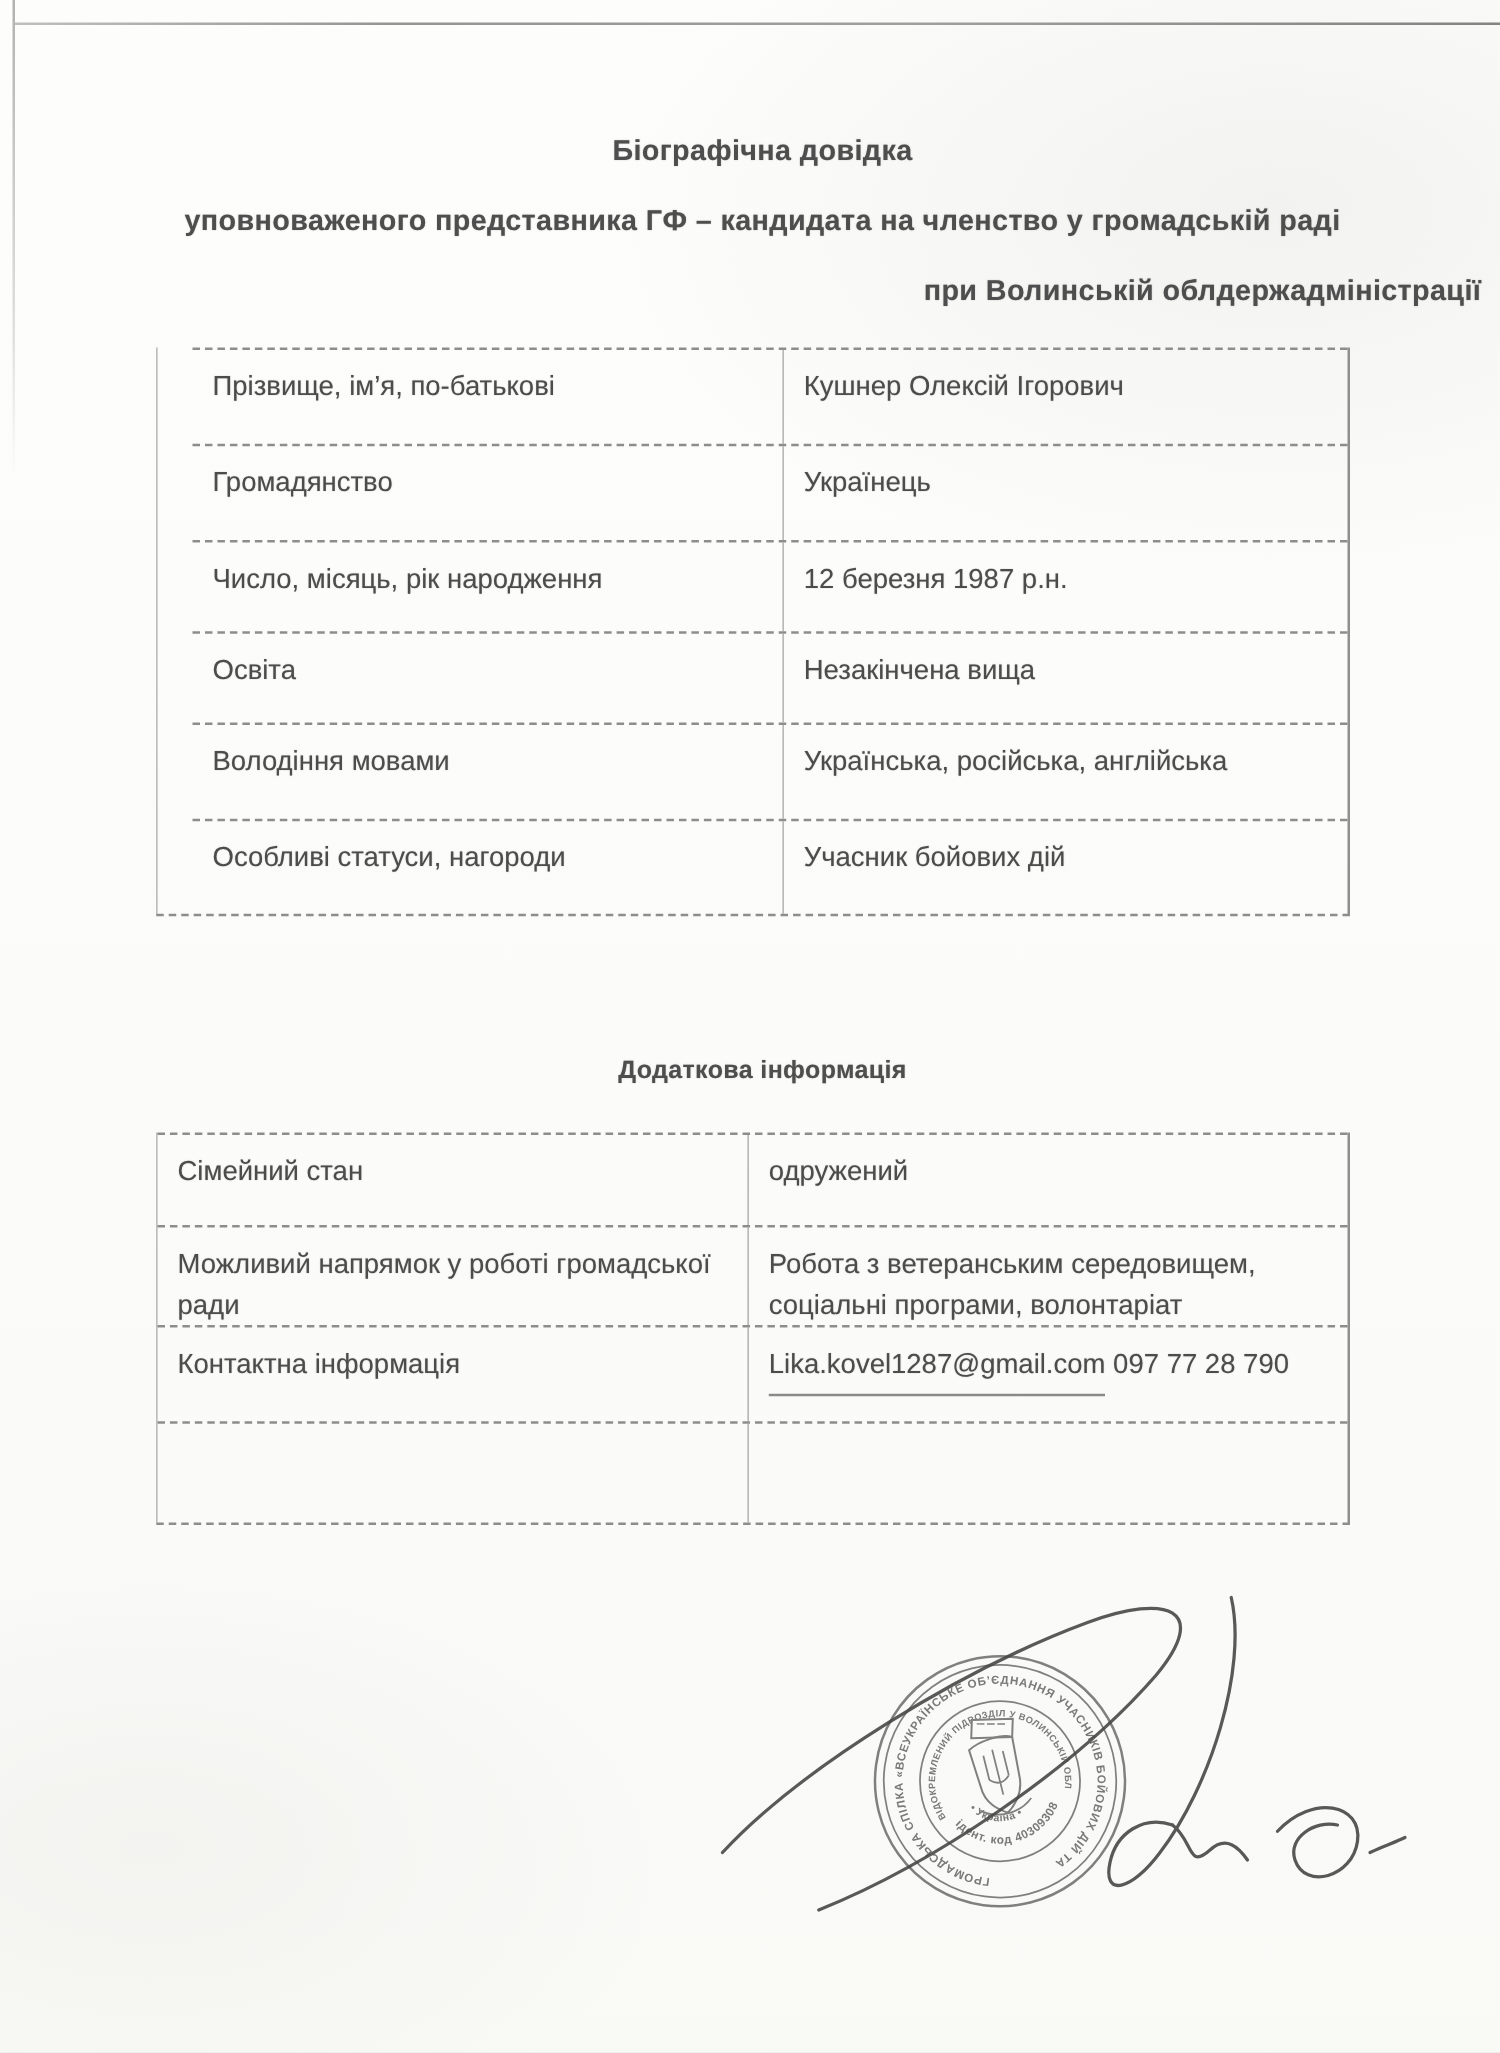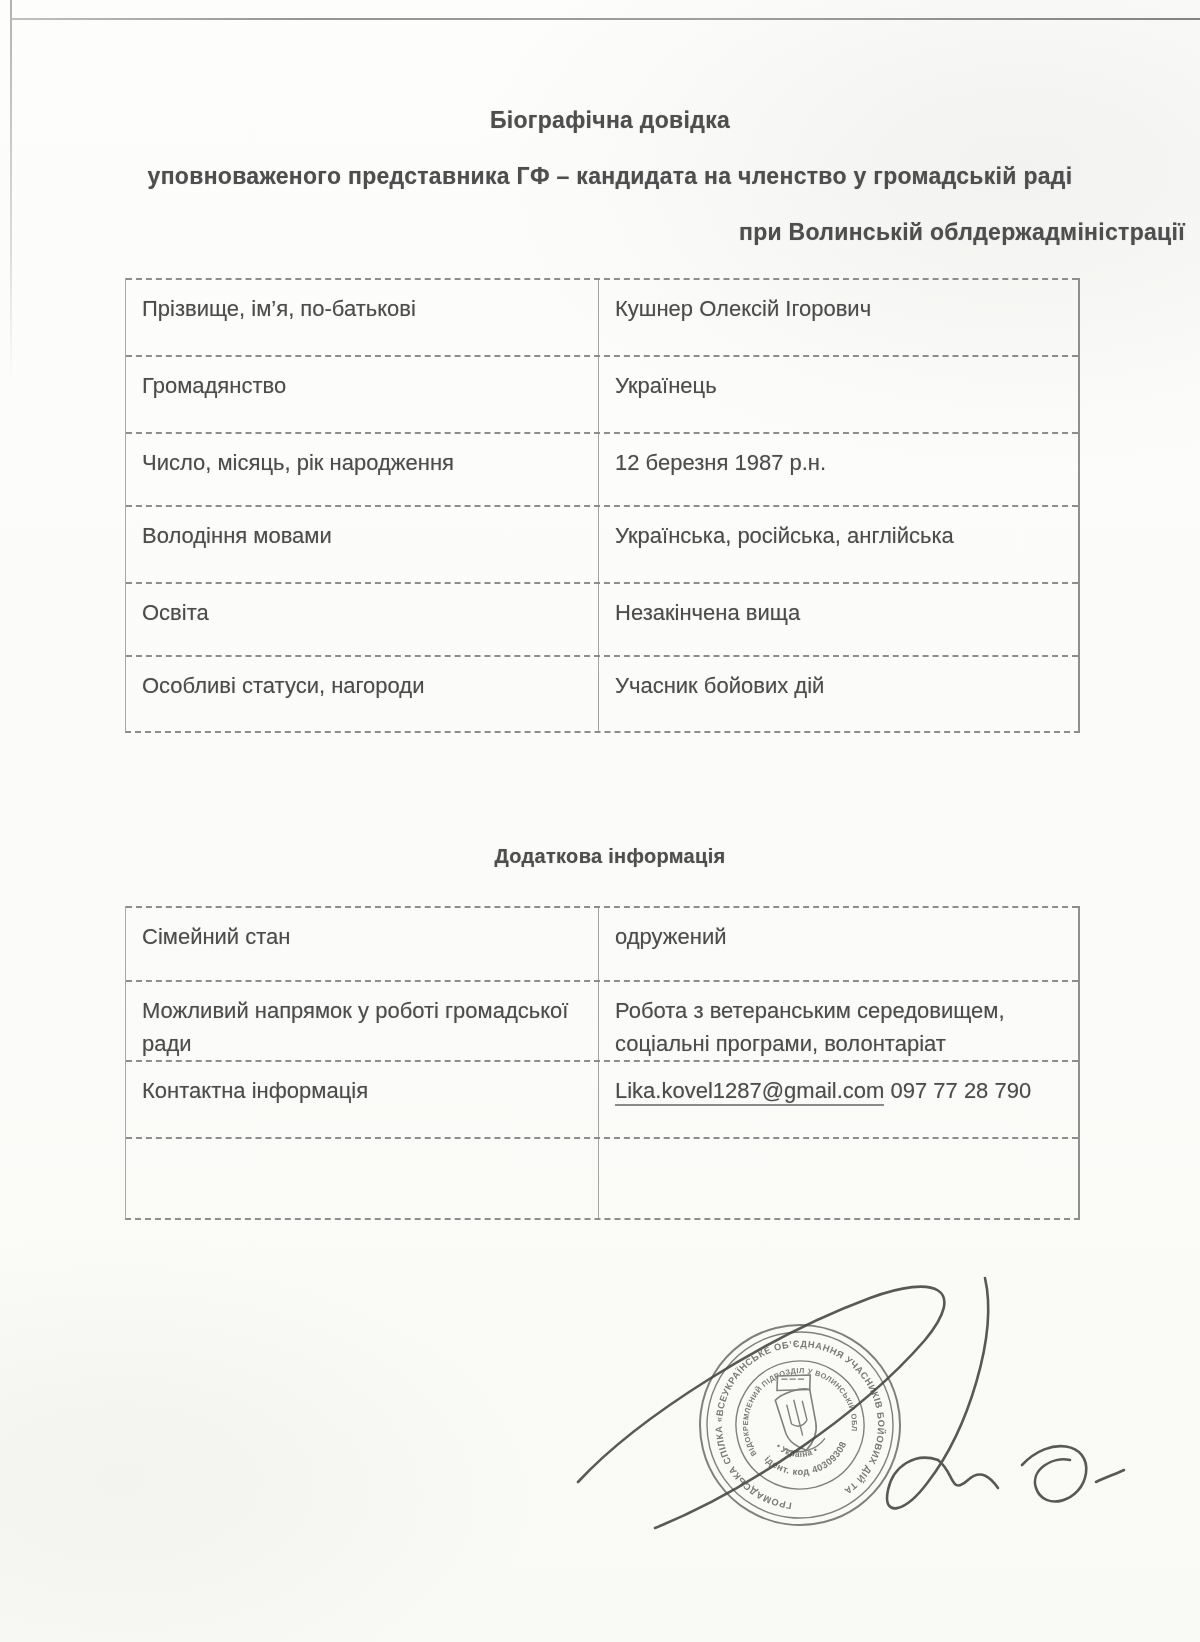--- a/index.html
+++ b/index.html
@@ -27,29 +27,29 @@
     font-weight:bold;font-size:23px;letter-spacing:.3px;color:#4e4e4e;
     text-shadow:0 0 1px rgba(95,95,95,.5);margin-left:35px;}
   .h1{top:107px;}
   .h2{top:163px;}
   .h3{top:219px;text-align:right;}
   .h4{top:845px;font-size:20px;}
   
   .doc-table{position:absolute;left:125px;width:955px;
     border-left:1px solid #a8a8a6;border-right:2px solid #8f8f8d;
     border-bottom:2px dashed #8d8d8b;box-sizing:border-box;}
-  .t1{top:278px;}
+  .t1{top:278px;padding-left:28px;}
   .t2{top:906px;}
   .trow{display:grid;grid-template-columns:473px 1fr;box-sizing:border-box;
     border-top:2px dashed #8d8d8b;}
   .cell{padding:12px 16px 6px 16px;font-size:22px;line-height:1.5;
     color:#4c4c4c;text-shadow:0 0 1px rgba(95,95,95,.45);box-sizing:border-box;
     overflow:hidden;}
   .cell.label{border-right:1px solid #a3a3a1;}
-  .email-link{border-bottom:2px solid #8a8a88;padding-bottom:1px;}
+  .email-link{border-bottom:2px solid #8a8a88;padding-bottom:12px;}
   .phone{white-space:nowrap;}
   
   .ink-overlay{position:absolute;left:560px;top:1230px;width:600px;height:390px;}
   .stamp-text{font-family:"Liberation Sans",sans-serif;font-weight:bold;fill:#686866;}
 </style>
 </head>
 <body>
 
 <div class="page">
 
@@ -66,27 +66,27 @@
       <div class="cell value">Кушнер Олексій Ігорович</div>
     </div>
     <div class="trow" style="height:77px">
       <div class="cell label">Громадянство</div>
       <div class="cell value">Українець</div>
     </div>
     <div class="trow" style="height:73px">
       <div class="cell label">Число, місяць, рік народження</div>
       <div class="cell value">12 березня 1987 р.н.</div>
     </div>
+    <div class="trow" style="height:73px">
+      <div class="cell label">Освіта</div>
+      <div class="cell value">Незакінчена вища</div>
+    </div>
     <div class="trow" style="height:77px">
       <div class="cell label">Володіння мовами</div>
       <div class="cell value">Українська, російська, англійська</div>
-    </div>
-    <div class="trow" style="height:73px">
-      <div class="cell label">Освіта</div>
-      <div class="cell value">Незакінчена вища</div>
     </div>
     <div class="trow" style="height:76px">
       <div class="cell label">Особливі статуси, нагороди</div>
       <div class="cell value">Учасник бойових дій</div>
     </div>
   </div>
 
   <div class="heading h4">Додаткова інформація</div>
 
   <div class="doc-table t2">

